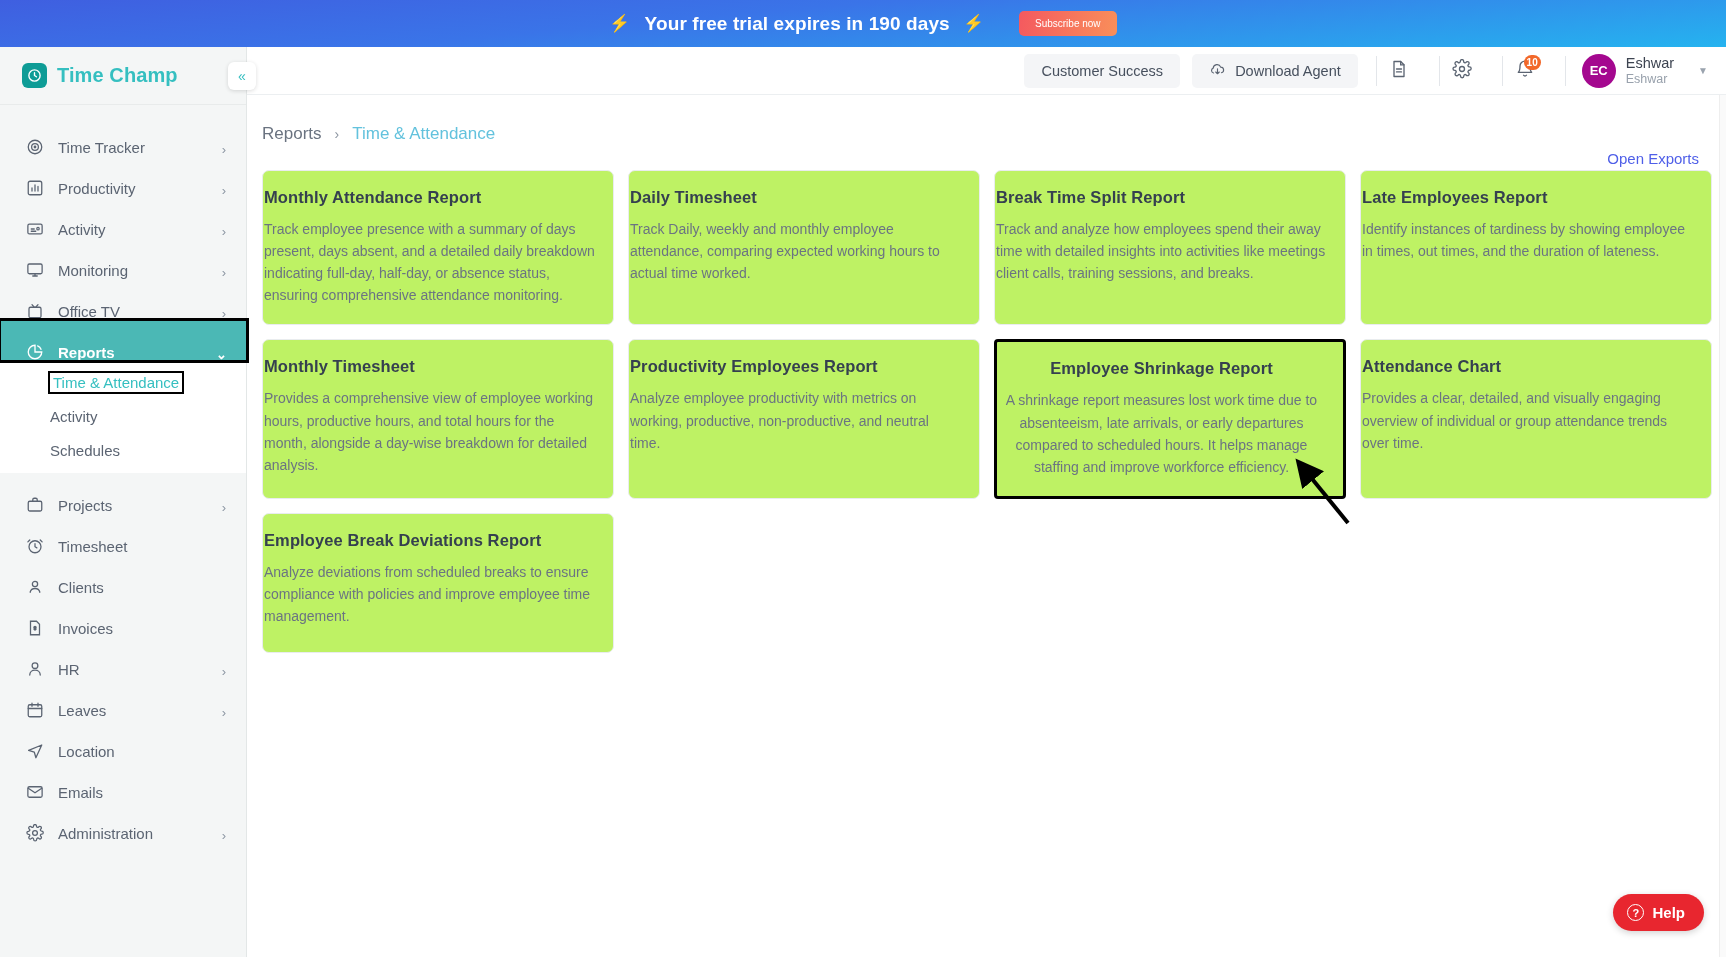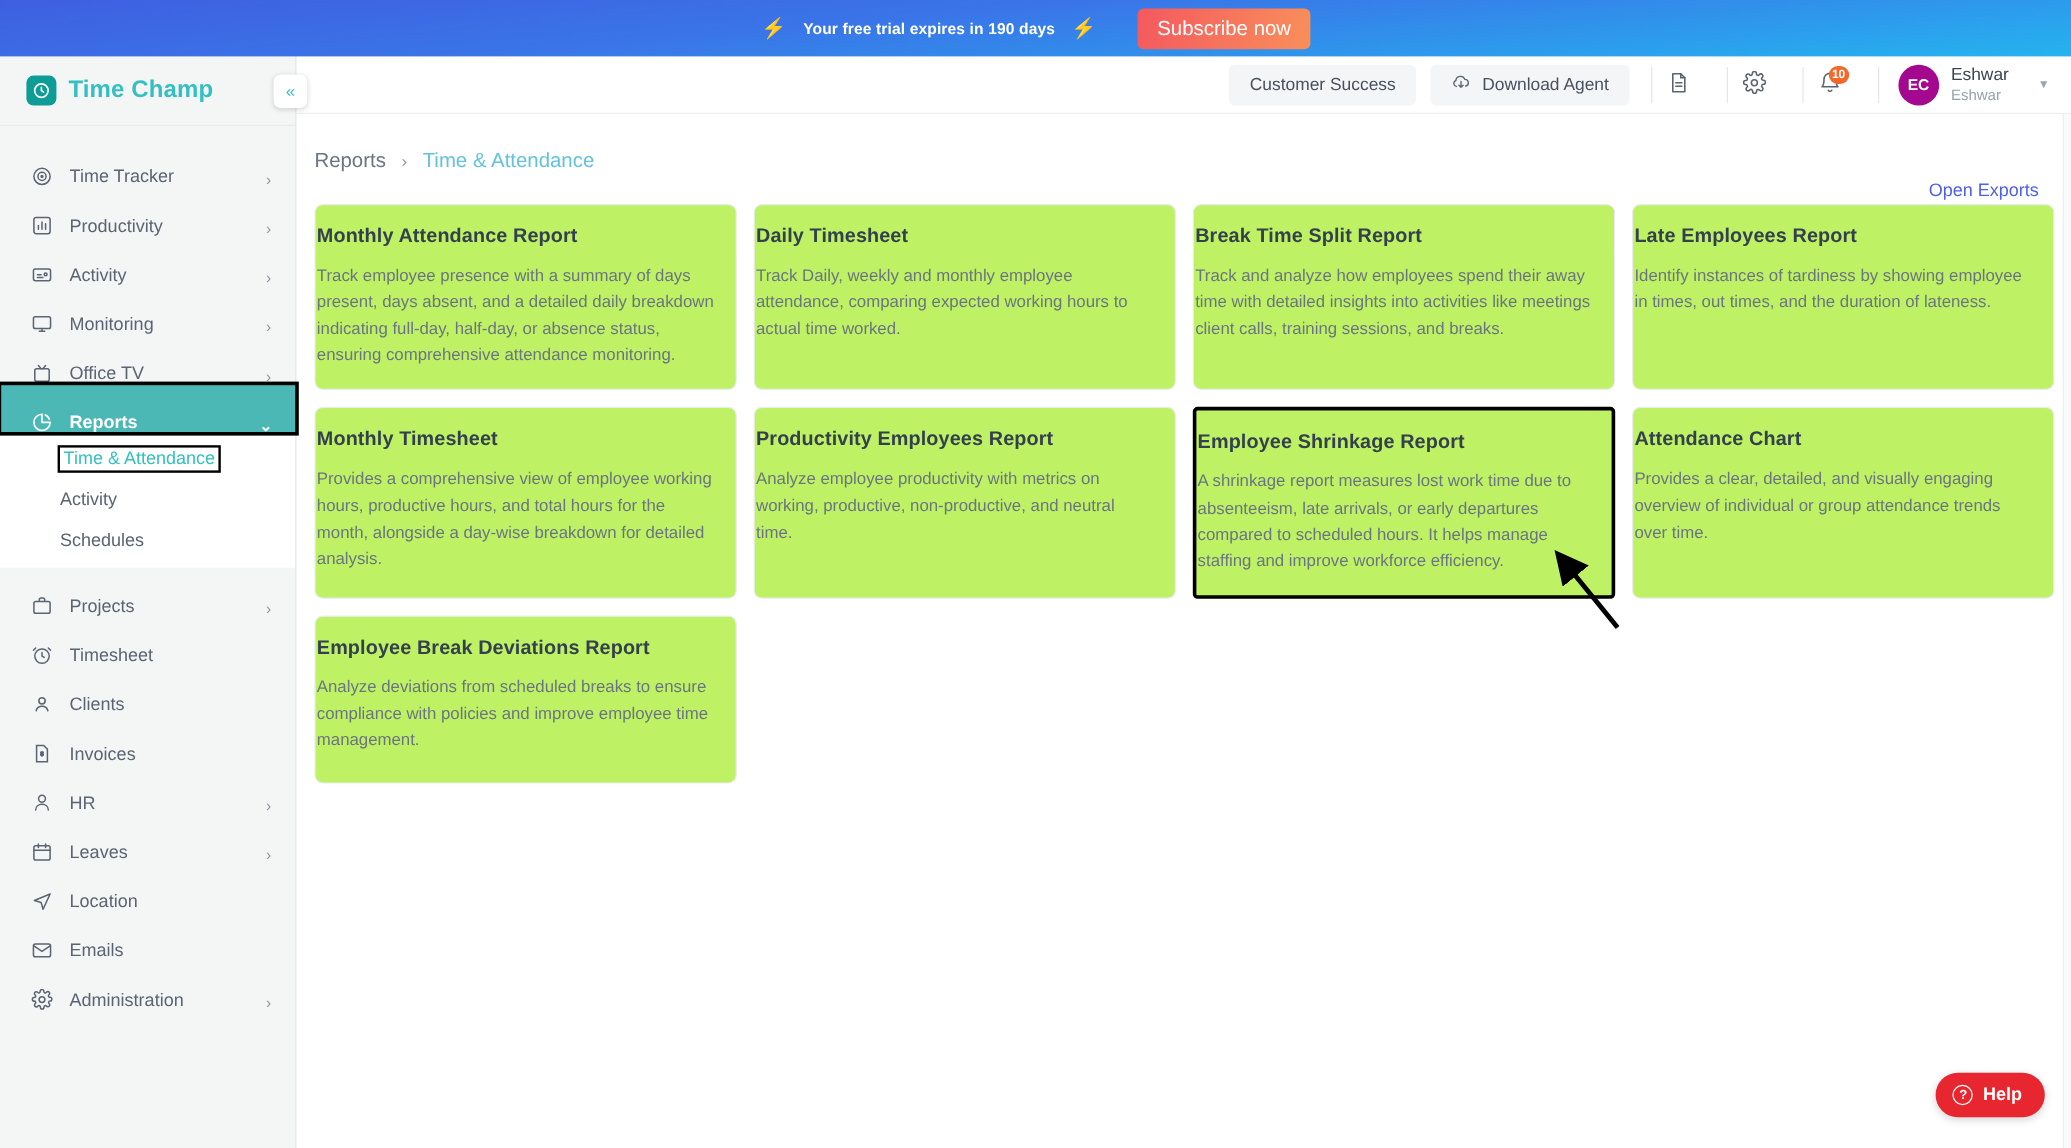--- a/index.html
+++ b/index.html
@@ -18,28 +18,28 @@
   
   .trial-banner {
     position: absolute; top: 0; left: 0;
     width: 1726px; height: 47px;
     background: linear-gradient(175deg, #3f5fe0 0%, #3a74e8 40%, #25b3ef 100%);
     display: flex; align-items: center; justify-content: center;
     gap: 14px;
     z-index: 40;
   }
   .trial-text {
-    color: #ffffff; font-size: 13px; font-weight: bold;
+    color: #ffffff; font-size: 19px; font-weight: bold;
     letter-spacing: .1px;
   }
   .bolt { color:#fff; font-size: 17px; line-height: 1; font-weight: bold; }
   .subscribe-btn {
     background: linear-gradient(100deg,#f4595f 0%, #f98f5a 100%);
     color: #fff; border: none; border-radius: 5px;
-    padding: 7px 16px; font-size: 17px; cursor: pointer;
+    padding: 7px 16px; font-size: 10px; cursor: pointer;
     font-family: "Liberation Sans", sans-serif;
     margin-left: 20px;
   }
 
   
   .sidebar {
     position: absolute; top: 47px; left: 0;
     width: 247px; height: 910px;
     background: #f4f6f6;
     border-right: 1px solid #e3e7e7;
@@ -164,20 +164,21 @@
     border: 1px solid #e9ecee;
     border-radius: 7px;
     padding: 17px 18px 18px 1px;
     min-height: 140px;
     cursor: pointer;
   }
   .card.row2 { min-height: 140px; }
   .card.highlight {
     border: 3px solid #000;
     border-radius: 4px;
+    text-align: center;
   }
   .card-title {
     font-size: 16.5px; font-weight: bold; color: #35404f;
     margin-bottom: 11px; letter-spacing: .1px;
   }
   .card-desc {
     font-size: 14px; line-height: 1.58; color: #6b7482;
   }
 
   

